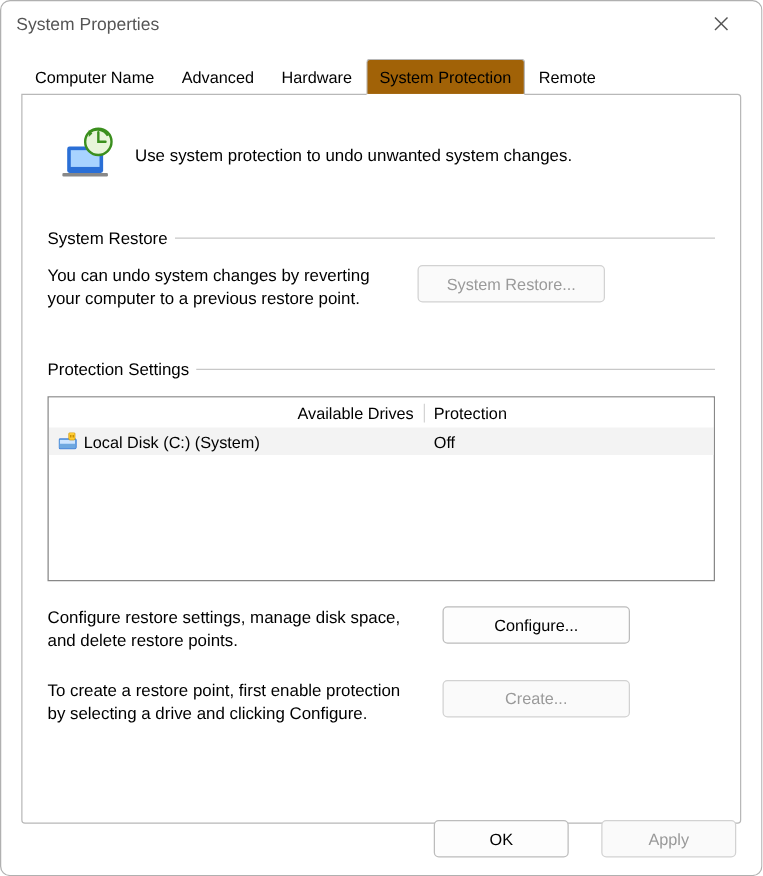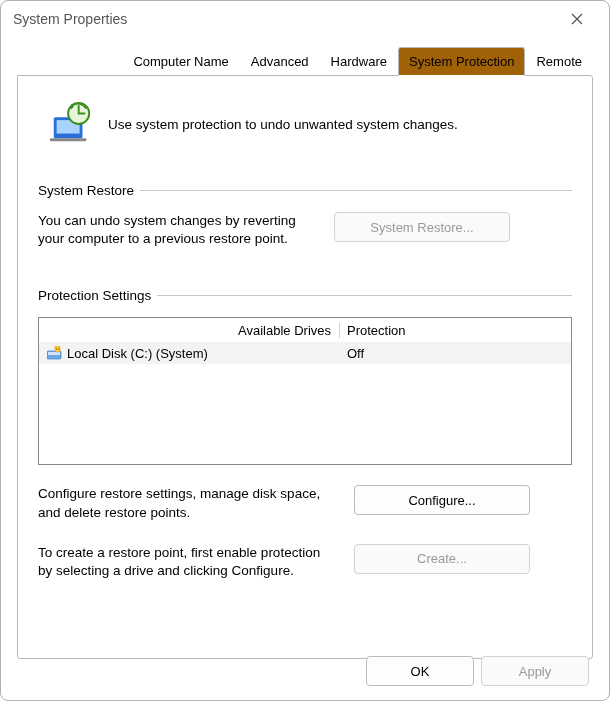--- a/index.html
+++ b/index.html
@@ -35,21 +35,20 @@
     color: #555;
   }
   .titlebar .close svg { width: 12px; height: 12px; }
   .tab-container {
     padding: 10px 16px 0 16px;
   }
   .tabs {
     display: flex;
     align-items: flex-end;
     position: relative;
-    justify-content: flex-end;
   }
   .tab {
     padding: 6px 10px 6px 10px;
     font-size: 13px;
     color: #000;
     background: #fff;
     border: 1px solid transparent;
     border-bottom: none;
     position: relative;
     cursor: default;
@@ -105,21 +104,21 @@
     display: flex;
     align-items: flex-start;
     gap: 16px;
   }
   .desc {
     font-size: 13.5px;
     line-height: 1.35;
     flex: 1;
   }
   .btn {
-    width: 176px;
+    width: 150px;
     height: 30px;
     border: 1px solid #bcbcbc;
     background: #fdfdfd;
     border-radius: 4px;
     font-size: 13px;
     font-family: inherit;
     cursor: default;
     display: inline-flex;
     align-items: center;
     justify-content: center;
@@ -169,21 +168,21 @@
     display: flex;
     align-items: center;
     gap: 4px;
   }
   .drive-icon svg { width: 16px; height: 14px; display: block; }
   .bottom-buttons {
     position: absolute;
     right: 20px;
     bottom: 14px;
     display: flex;
-    gap: 7px;
+    gap: 26px;
   }
   .bottom-buttons .btn {
     width: 108px;
   }
 </style>
 </head>
 <body>
 
 <div class="window">
 

